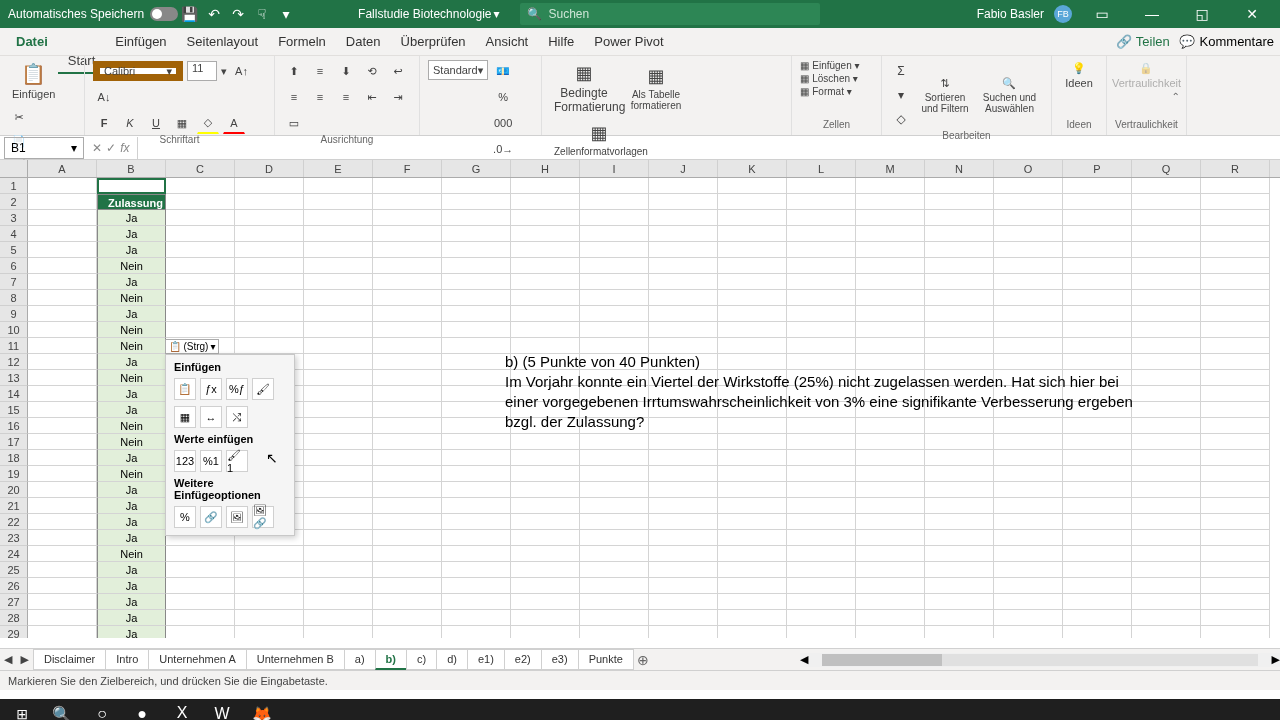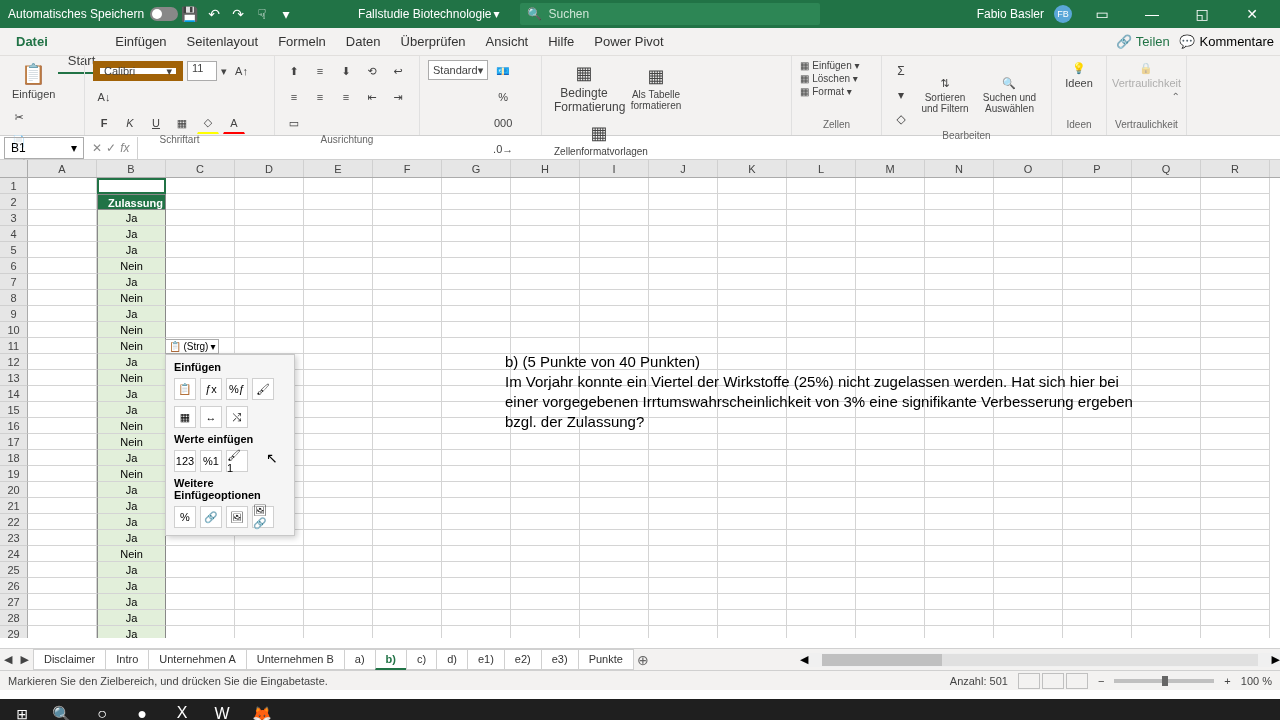--- a/index.html
+++ b/index.html
@@ -973,34 +973,20 @@
     <span>◀</span>
       <div class="scroll-track">
         <div class="scroll-thumb"></div>
       </div>
       <span>▶</span>
   </div>
 </div>
 
 <div class="status">
   <span>Markieren Sie den Zielbereich, und drücken Sie die Eingabetaste.</span>
-  <div class="rhs">
-    <span><span>Anzahl:</span> <span>501</span></span>
-    <div class="views">
-      <span class="viewb"></span>
-      <span class="viewb"></span>
-      <span class="viewb"></span>
-    </div>
-    <span>−</span>
-    <div class="zoom-slider">
-        <div class="zoom-thumb"></div>
-      </div>
-    <span>+</span>
-    <span>100 %</span>
-  </div>
 </div>
 
 <div class="realtask">
   <span class="tb-icon win">⊞</span>
   <span class="tb-icon">🔍</span>
   <span class="tb-icon">○</span>
   <span class="tb-icon">●</span>
   <span class="tb-icon" style="border-bottom:2px solid #6cc;">X</span>
   <span class="tb-icon">W</span>
   <span class="tb-icon">🦊</span>

